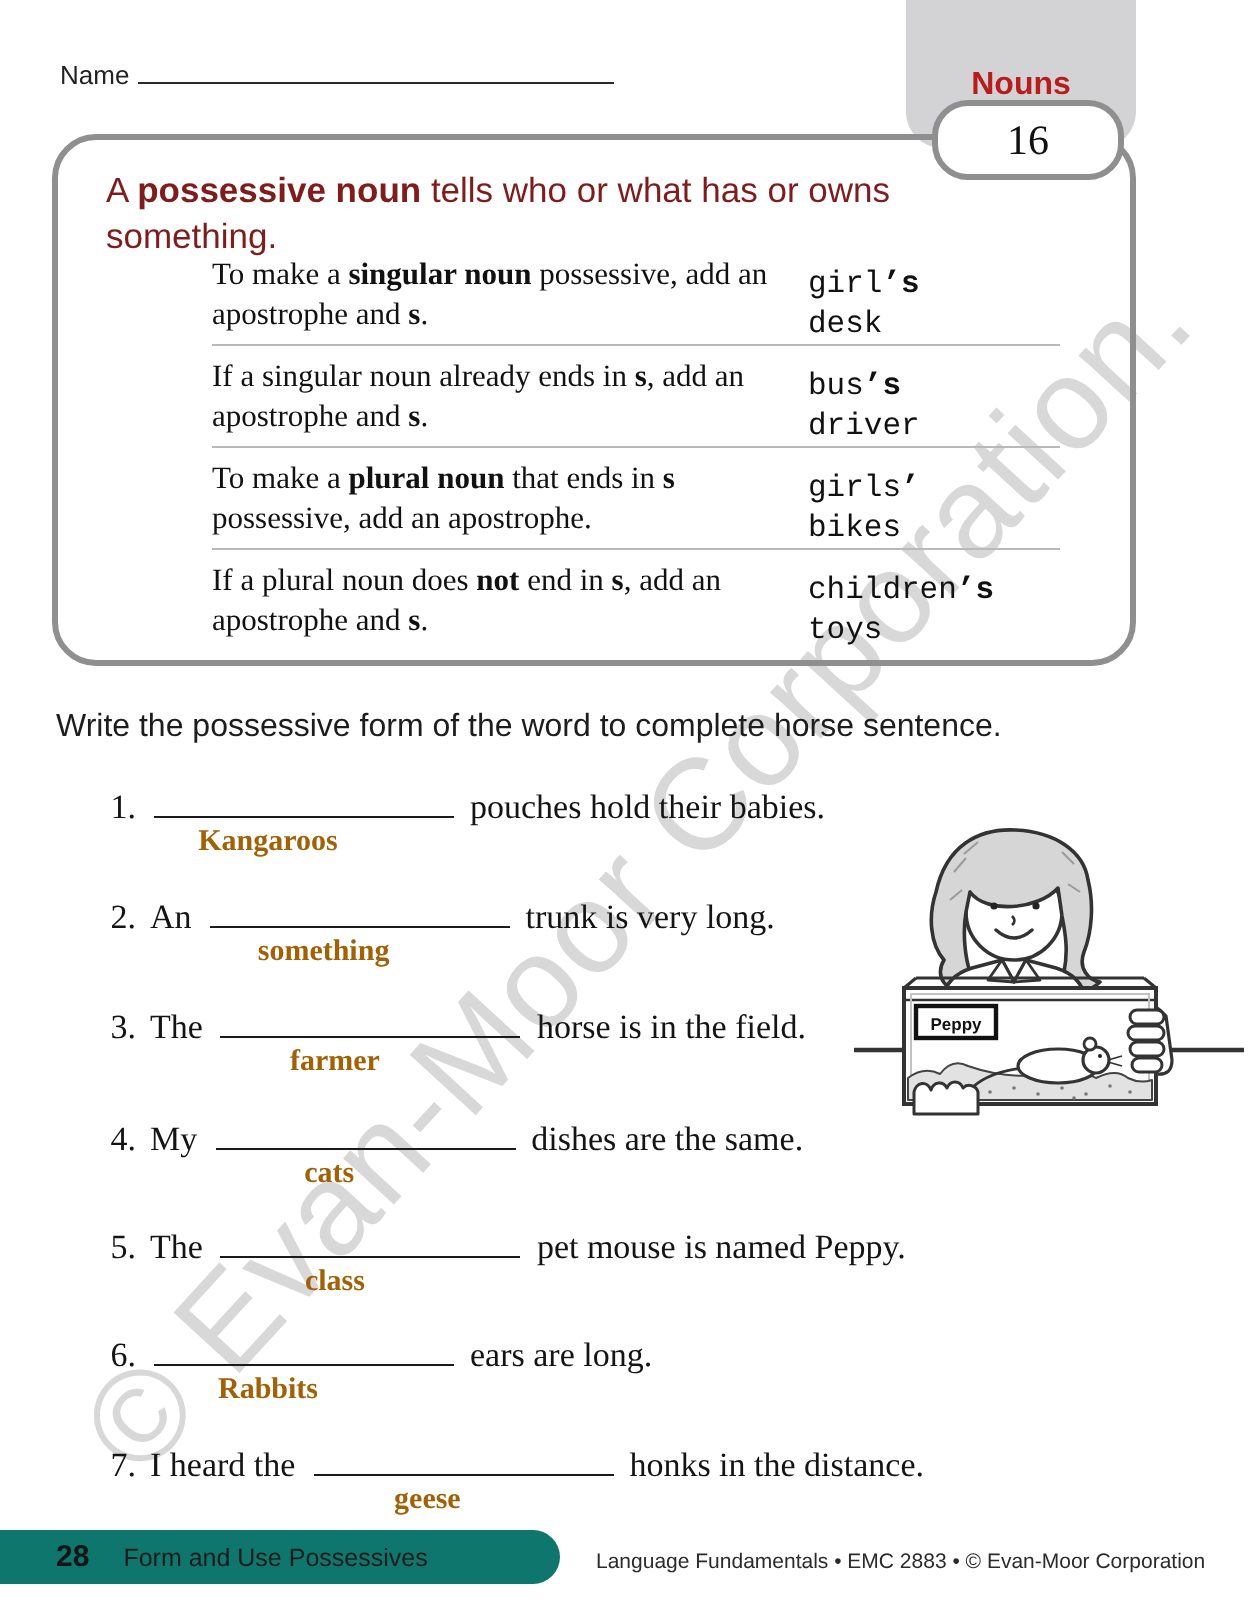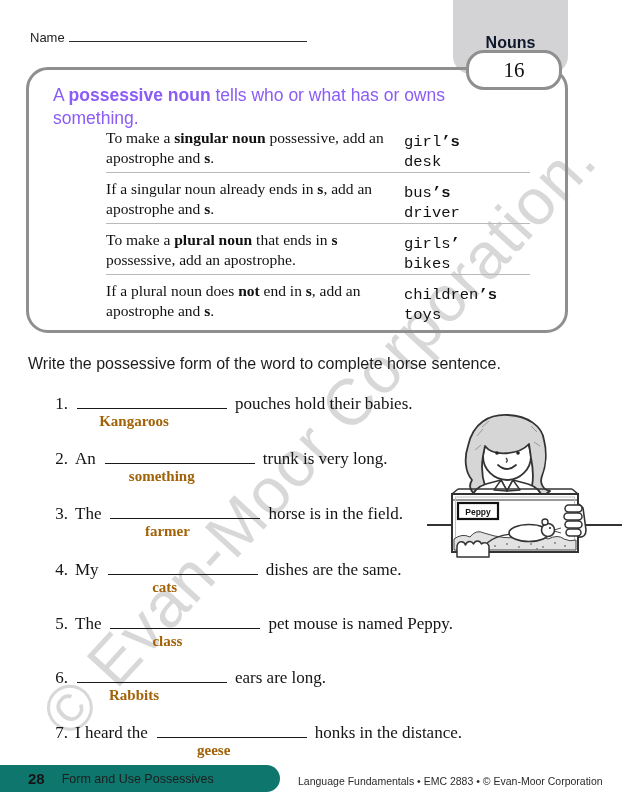--- a/index.html
+++ b/index.html
@@ -17,36 +17,36 @@
   .content{position:relative;z-index:2;}
   
   .name-row{position:absolute;left:30px;top:30px;font-size:13px;color:#222;}
   .name-line{display:inline-block;width:238px;border-bottom:1.6px solid #2a2a2a;margin-left:4px;}
   
   .unit-tab{
     position:absolute;left:453px;top:0;width:115px;height:74px;
     background:#d3d3d5;border-radius:0 0 18px 18px;z-index:2;
     display:flex;justify-content:center;align-items:flex-end;
   }
-  .unit-tab .unit-label{font-weight:bold;font-size:16px;color:#0f172a;margin-bottom:22px;}
+  .unit-tab .unit-label{font-weight:bold;font-size:16px;color:#b91c1c;margin-bottom:22px;}
   
   .lesson-pill{
     position:absolute;left:466px;top:50px;width:90px;height:34px;z-index:4;
     background:#fff;border:3px solid #8f8f8f;border-radius:18px;
     display:flex;align-items:center;justify-content:center;
     font-family:"Liberation Serif",serif;font-weight:normal;font-size:21px;color:#111;
   }
   
   .rule-box{
     position:absolute;left:26px;top:67px;width:536px;height:260px;
     border:3px solid #8f8f8f;border-radius:22px;background:transparent;z-index:3;
   }
   .rule-intro{
     position:absolute;left:24px;top:14px;width:430px;
-    font-size:17.5px;line-height:23px;color:#8b5cf6;
+    font-size:17.5px;line-height:23px;color:#7f1d1d;
   }
   .rules-table{position:absolute;left:77px;top:52px;width:424px;}
   .rule-row{display:flex;align-items:flex-end;min-height:50px;}
   .rule-row + .rule-row{border-top:1px solid #b9b9b9;}
   .rule-text{
     width:282px;font-family:"Liberation Serif",serif;font-size:15.5px;line-height:20px;color:#111;
     padding:4px 0;
   }
   .rule-example{
     width:100px;margin-left:16px;font-family:Liberation Mono, monospace;

